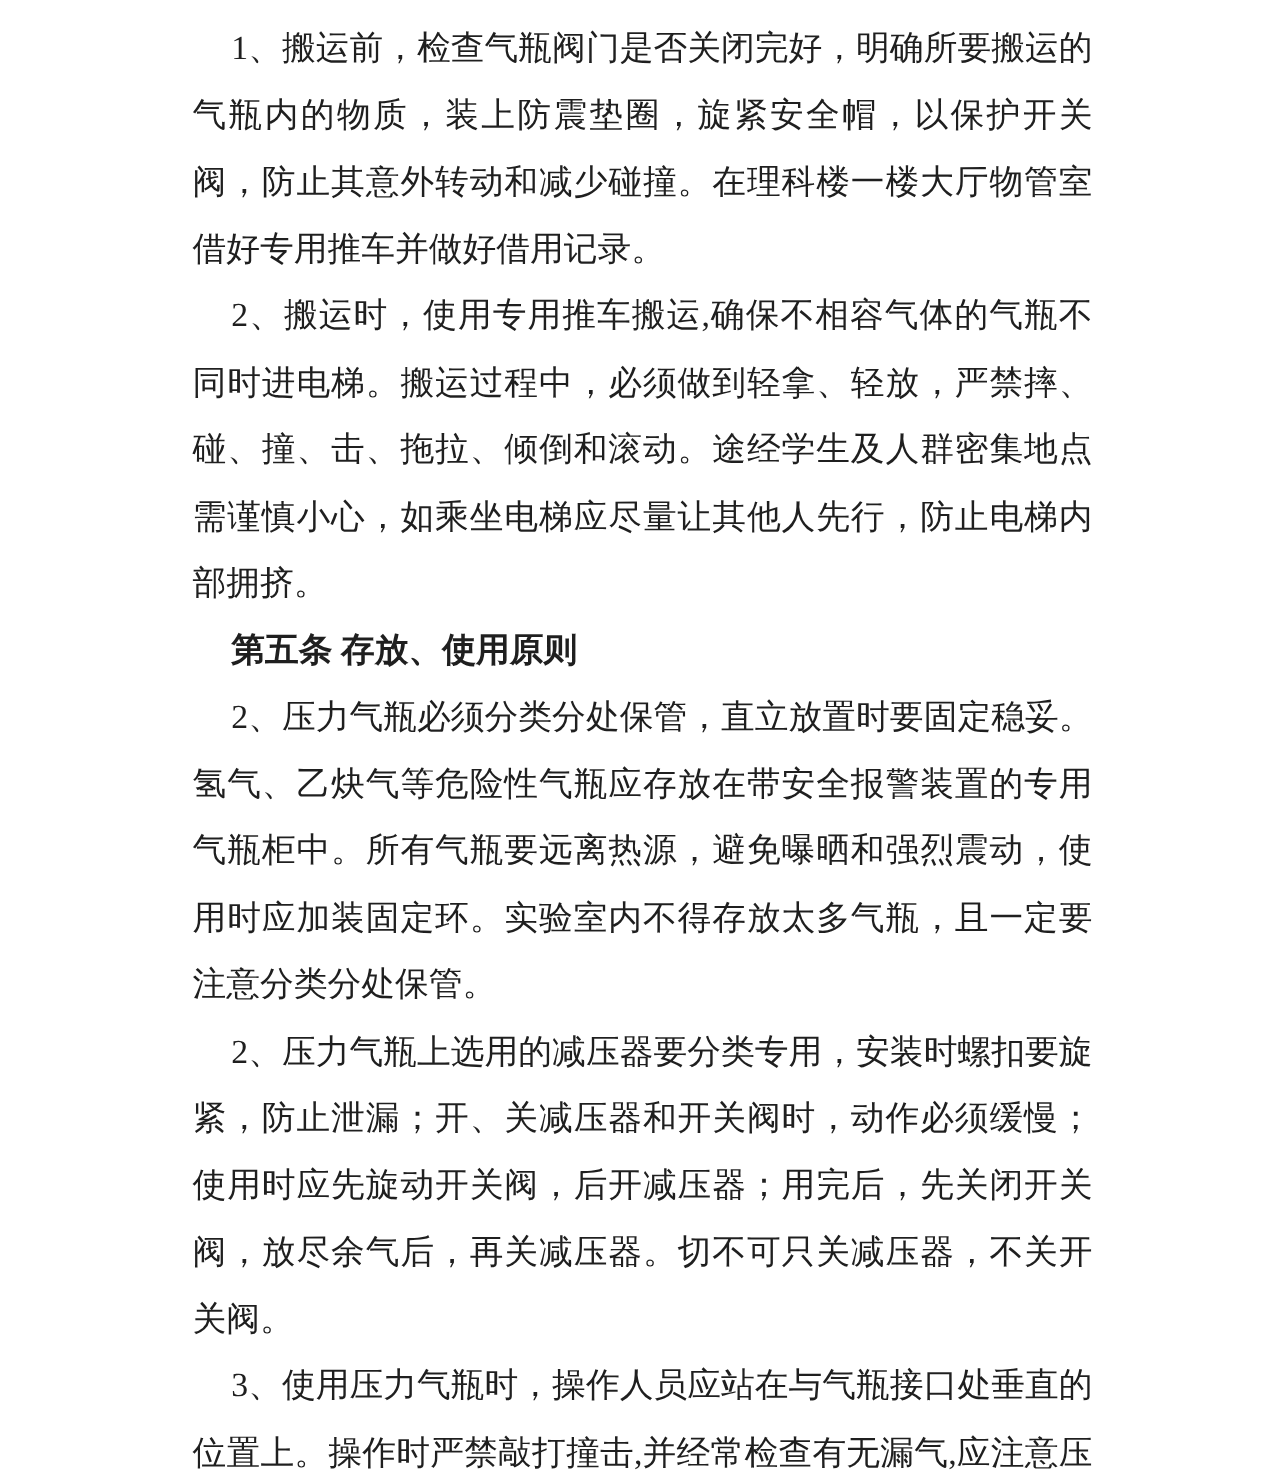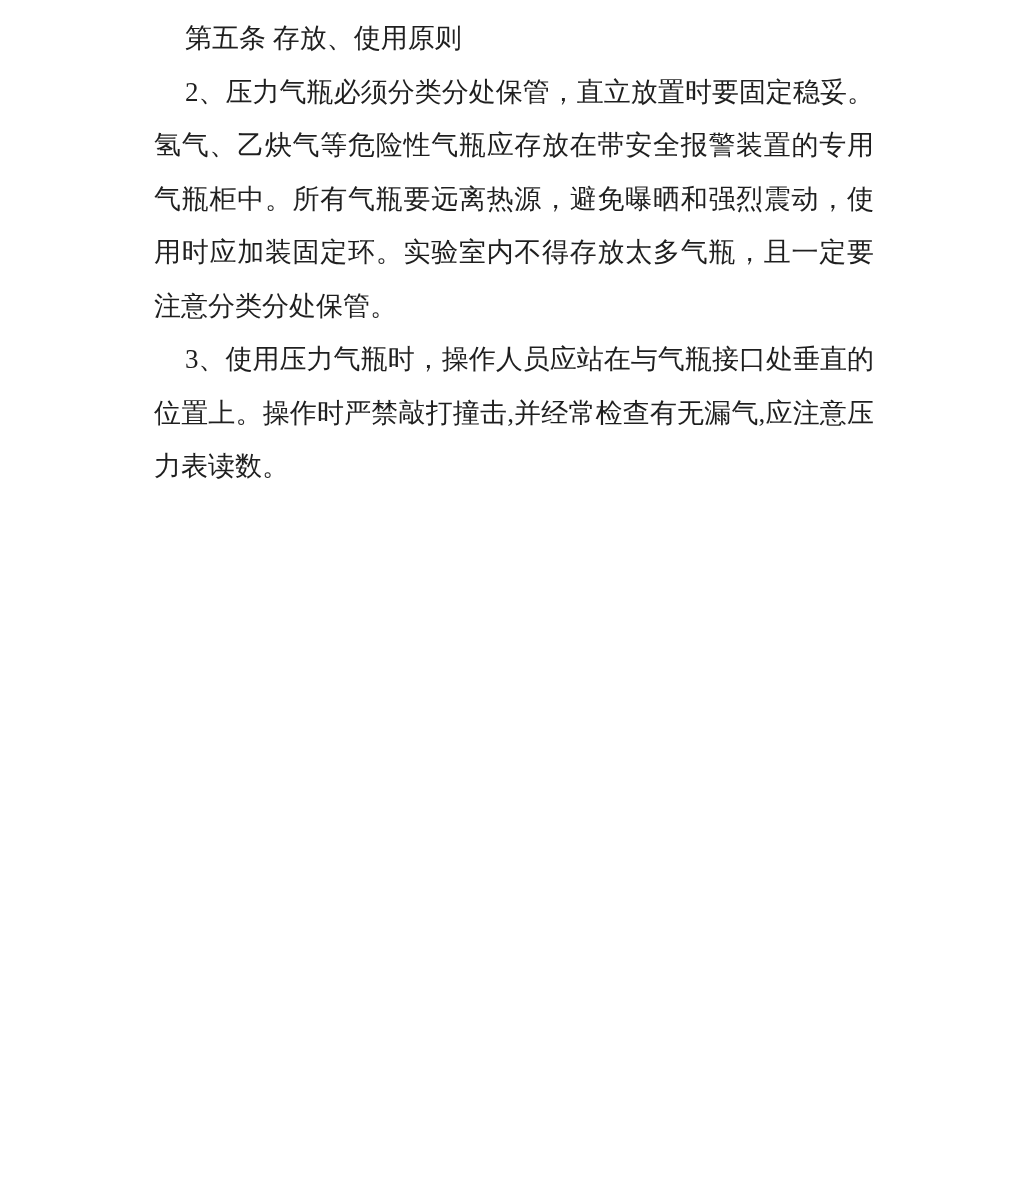--- a/index.html
+++ b/index.html
@@ -20,24 +20,27 @@
     margin: 0;
     font-family: "Liberation Serif", "DejaVu Serif", serif;
     font-size: 27px;
     line-height: 53.5px;
     color: #1f1f1f;
     text-align: justify;
     text-indent: 31px;
     word-break: break-all;
   }
   .heading {
-    font-weight: normal; 
+    font-weight: bold; 
   }
 </style>
 </head>
 <body>
 
 <div class="page">
+  <p class="para">1、搬运前，检查气瓶阀门是否关闭完好，明确所要搬运的气瓶内的物质，装上防震垫圈，旋紧安全帽，以保护开关阀，防止其意外转动和减少碰撞。在理科楼一楼大厅物管室借好专用推车并做好借用记录。</p>
+  <p class="para">2、搬运时，使用专用推车搬运,确保不相容气体的气瓶不同时进电梯。搬运过程中，必须做到轻拿、轻放，严禁摔、碰、撞、击、拖拉、倾倒和滚动。途经学生及人群密集地点需谨慎小心，如乘坐电梯应尽量让其他人先行，防止电梯内部拥挤。</p>
   <p class="para heading">第五条 存放、使用原则</p>
   <p class="para">2、压力气瓶必须分类分处保管，直立放置时要固定稳妥。氢气、乙炔气等危险性气瓶应存放在带安全报警装置的专用气瓶柜中。所有气瓶要远离热源，避免曝晒和强烈震动，使用时应加装固定环。实验室内不得存放太多气瓶，且一定要注意分类分处保管。</p>
+  <p class="para">2、压力气瓶上选用的减压器要分类专用，安装时螺扣要旋紧，防止泄漏；开、关减压器和开关阀时，动作必须缓慢；使用时应先旋动开关阀，后开减压器；用完后，先关闭开关阀，放尽余气后，再关减压器。切不可只关减压器，不关开关阀。</p>
   <p class="para">3、使用压力气瓶时，操作人员应站在与气瓶接口处垂直的位置上。操作时严禁敲打撞击,并经常检查有无漏气,应注意压力表读数。</p>
 
 </div>
 
 </body></html>

